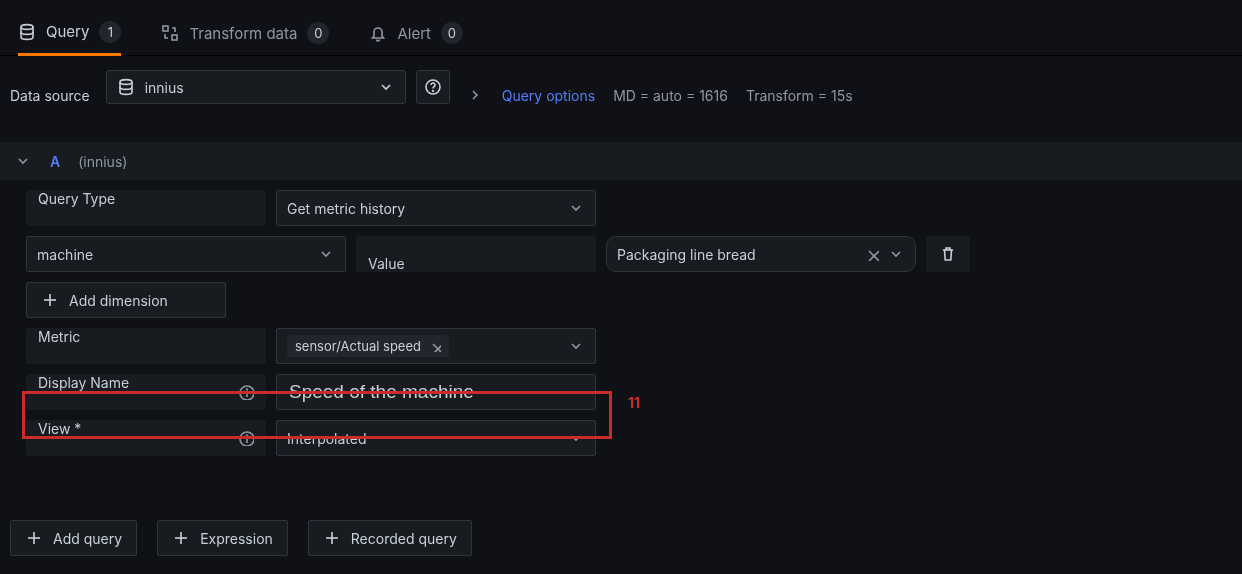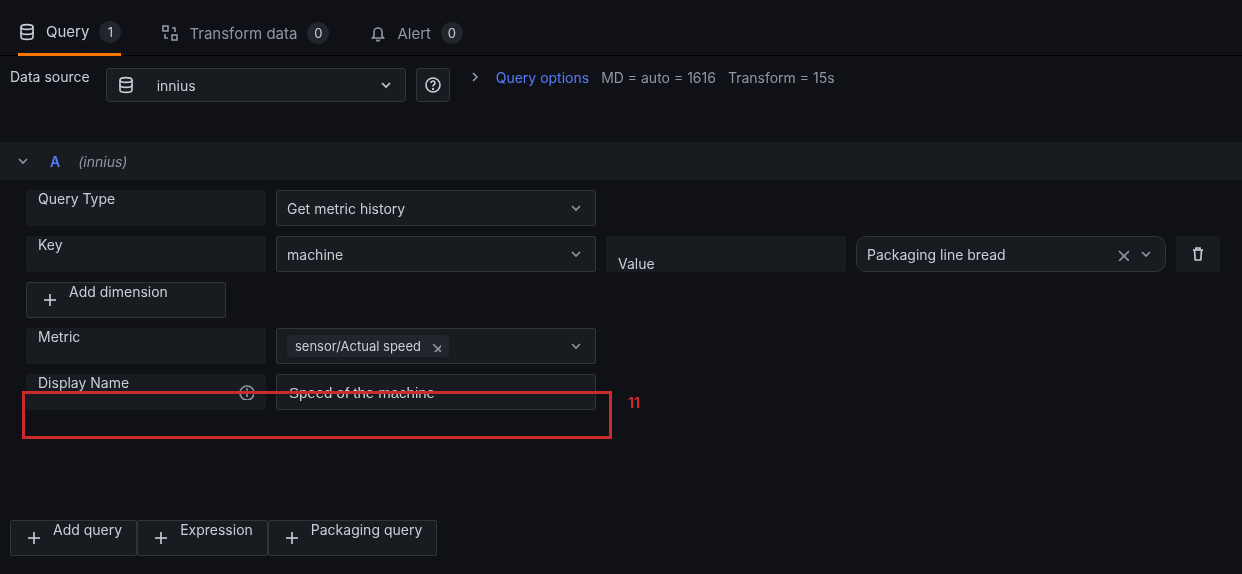--- a/index.html
+++ b/index.html
@@ -19,59 +19,59 @@
   
   .tabs{display:flex;gap:40px;padding:10px 32px 0 18px;border-bottom:1px solid #000;height:56px;align-items:flex-start}
   .tab{display:flex;align-items:center;gap:10px;color:var(--muted);height:46px;cursor:pointer}
   .tab.active{color:var(--text);border-bottom:3px solid var(--orange)}
   .tab .lbl{font-size:15px}
   .badge{background:var(--bg3);color:var(--text);border-radius:12px;min-width:22px;height:22px;display:inline-flex;align-items:center;justify-content:center;font-size:13px;padding:0 6px}
   .icon{display:inline-flex;align-items:center;justify-content:center;color:inherit}
   .icon svg{stroke:currentColor;fill:none;stroke-width:1.6}
 
   
-  .dsbar{display:flex;align-items:flex-start;gap:10px;padding:12px 10px;height:60px}
+  .dsbar{display:flex;align-items:flex-end;gap:10px;padding:12px 10px;height:60px}
   .dsbar-label{color:var(--text);padding:0 6px 0 0}
-  .select{background:var(--bg2);border:1px solid var(--border);border-radius:3px;display:flex;align-items:center;height:34px;padding:1px 10px;gap:22px;cursor:pointer}
+  .select{background:var(--bg2);border:1px solid var(--border);border-radius:3px;display:flex;align-items:center;height:34px;padding:1px 10px;gap:10px;cursor:pointer}
   .select .chev{margin-left:auto}
   .ds-select{width:300px}
   .iconbtn{width:34px;height:34px;background:var(--bg2);border:1px solid var(--border);border-radius:3px;display:flex;align-items:center;justify-content:center;cursor:pointer}
-  .qopts{display:flex;align-items:center;gap:12px;color:var(--muted);margin-left:6px}
+  .qopts{display:flex;align-items:center;gap:18px;color:var(--muted);margin-left:6px}
   .qopts .link{color:var(--accent)}
   .qopts .chev-r{color:var(--muted)}
 
   
   .qhdr{background:var(--bg2);display:flex;align-items:center;gap:18px;height:38px;padding:0 14px;margin-top:26px}
   .qhdr .letter{color:var(--accent);font-weight:600}
-  .qhdr .ds{color:var(--muted);font-style:italic}
+  .qhdr .ds{color:var(--muted);}
   .chev-d{color:var(--muted)}
 
   
   .form{padding:10px 0 0 26px}
   .row{display:flex;align-items:center;gap:10px;margin-bottom:10px}
   .field-label{background:var(--bg2);height:36px;display:flex;padding:0 12px;border-radius:2px;min-width:240px;color:var(--text);gap:8px}
   .info-right{margin-left:auto;color:var(--muted)}
   .control{background:var(--bg2);border:1px solid var(--border);height:36px;border-radius:2px;display:flex;align-items:center;padding:15px 10px}
   .control.w1{width:320px}
   .control .chev{margin-left:auto;color:var(--muted)}
   .chip{background:var(--bg3);border-radius:3px;padding:3px 8px;display:inline-flex;align-items:center;gap:8px;font-size:13px}
   .chip .x{color:var(--muted);cursor:pointer}
   .value-label{height:36px;display:flex;align-items:flex-end;padding:0 12px;color:var(--text);background:var(--bg2);min-width:240px;border-radius:2px}
   .value-input{height:36px;background:var(--bg2);border:1px solid var(--border);border-radius:10px;display:flex;align-items:center;padding:0 10px;width:310px;gap:8px}
   .value-input .x{color:var(--muted);cursor:pointer;margin-left:auto}
   .value-input .chev{color:var(--muted)}
   .trash{width:44px;height:36px;background:var(--bg2);display:flex;align-items:center;justify-content:center;border-radius:2px;cursor:pointer}
-  .textinput{background:transparent;border:none;outline:none;color:var(--text);font-size:15px;width:100%}
-  .btn{background:var(--bg2);border:1px solid var(--border);height:36px;border-radius:2px;display:inline-flex;gap:10px;padding:0 14px;cursor:pointer}
+  .textinput{background:transparent;border:none;outline:none;color:var(--text);font-size:19px;width:100%}
+  .btn{background:var(--bg2);border:1px solid var(--border);height:36px;border-radius:2px;display:inline-flex;align-items:center;gap:10px;padding:0 14px;cursor:pointer}
 
   
   .annot{position:absolute;border:3px solid var(--red);pointer-events:none}
   .annot-num{position:absolute;color:var(--red);font-weight:700;font-size:14px}
 
-  .footer{position:absolute;bottom:18px;left:10px;display:flex;}
+  .footer{position:absolute;bottom:18px;left:10px;display:flex;gap:20px}
 </style>
 </head>
 <body>
 
 <svg width="0" height="0" style="position:absolute">
   <defs>
     <g id="i-db">
         <ellipse cx="9" cy="4" rx="6" ry="2.4"></ellipse>
         <path d="M3 4v10c0 1.3 2.7 2.4 6 2.4s6-1.1 6-2.4V4"></path>
         <path d="M3 9c0 1.3 2.7 2.4 6 2.4s6-1.1 6-2.4"></path>
@@ -202,23 +202,20 @@
       <span>Get metric history</span>
       <span class="icon chev">
           <svg width="18" height="18">
             <use href="#i-chev-d"></use>
           </svg>
         </span>
     </div>
   </div>
 
   <div class="row">
-    <div class="field-label">
-        <span>Key</span>
-      </div>
     <div class="control w1">
       <span>machine</span>
       <span class="icon chev">
           <svg width="18" height="18">
             <use href="#i-chev-d"></use>
           </svg>
         </span>
     </div>
     <div class="value-label">
         <span>Value</span>
@@ -284,20 +281,38 @@
           <svg width="16" height="16">
             <use href="#i-info"></use>
           </svg>
         </span>
     </div>
     <div class="control w1">
       <input class="textinput" value="Speed of the machine" style="">
     </div>
   </div>
 
+  <div class="row">
+    <div class="field-label">
+      <span>View *</span>
+      <span class="icon info-right">
+          <svg width="16" height="16">
+            <use href="#i-info"></use>
+          </svg>
+        </span>
+    </div>
+    <div class="control w1">
+      <span>Interpolated</span>
+      <span class="icon chev">
+          <svg width="18" height="18">
+            <use href="#i-chev-d"></use>
+          </svg>
+        </span>
+    </div>
+  </div>
 
 </div>
 
 <div class="annot" style="left:22px;top:391px;width:590px;height:48px"></div>
 <div class="annot-num" style="left:628px;top:394px">11</div>
 
 <div class="footer">
   <div class="btn">
     <span class="icon">
         <svg width="18" height="18">
@@ -313,15 +328,15 @@
         </svg>
       </span>
     <span>Expression</span>
   </div>
   <div class="btn">
     <span class="icon">
         <svg width="18" height="18">
           <use href="#i-plus"></use>
         </svg>
       </span>
-    <span>Packaging query</span>
+    <span>Recorded query</span>
   </div>
 </div>
 
 </body></html>

